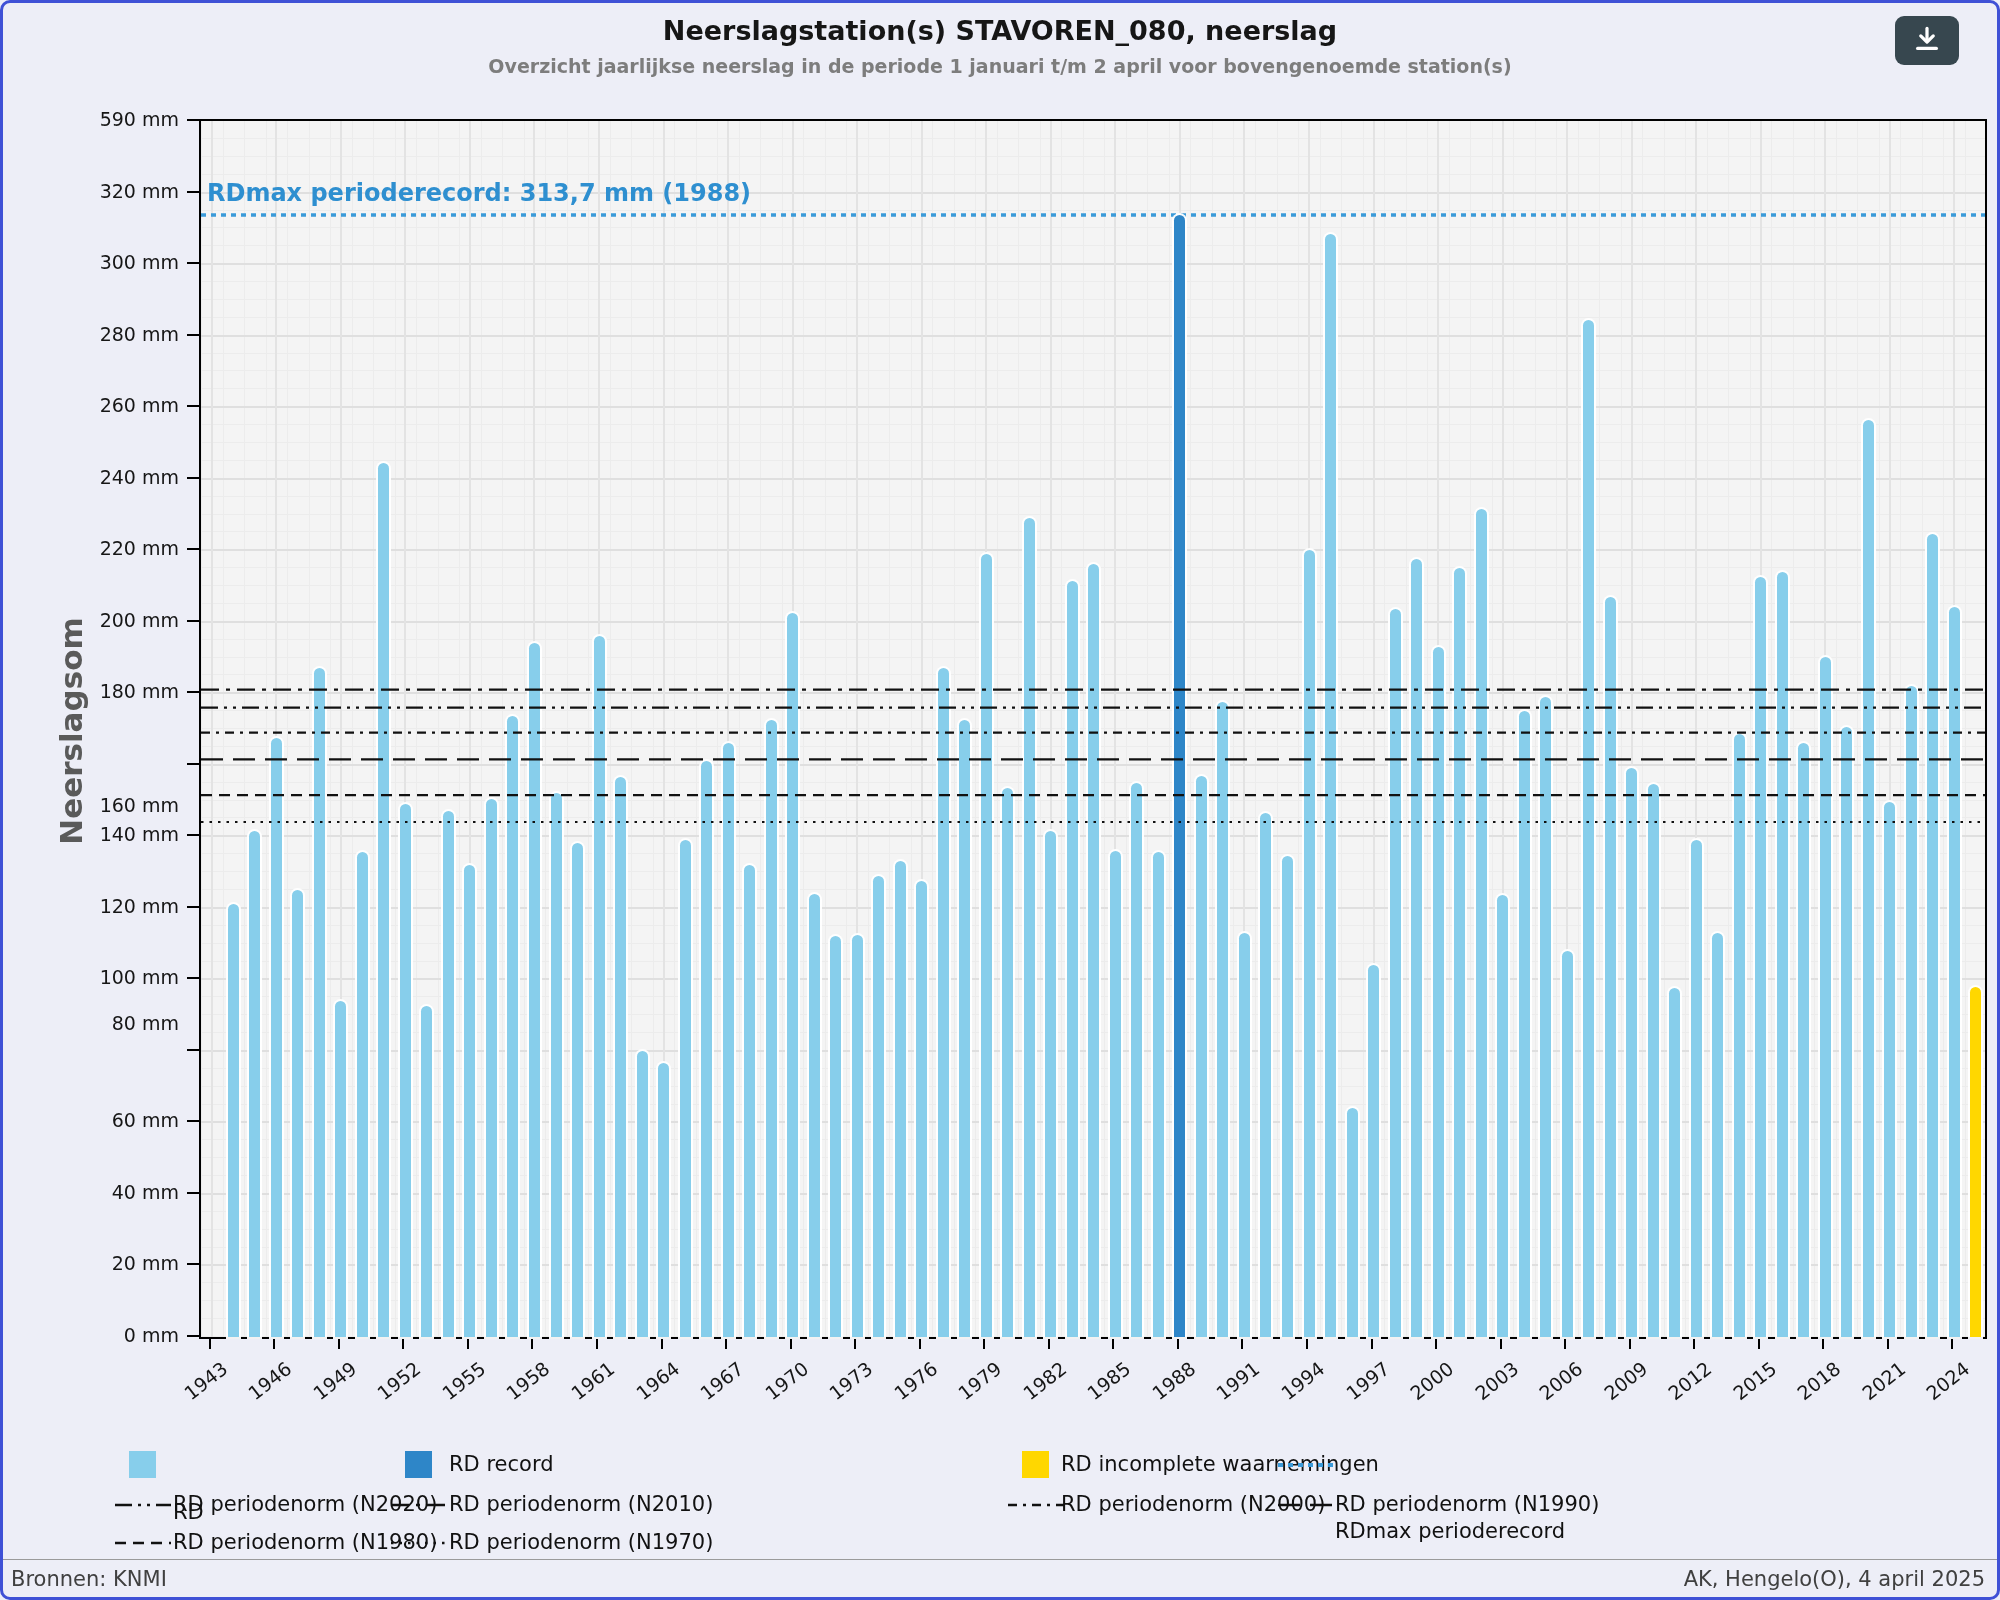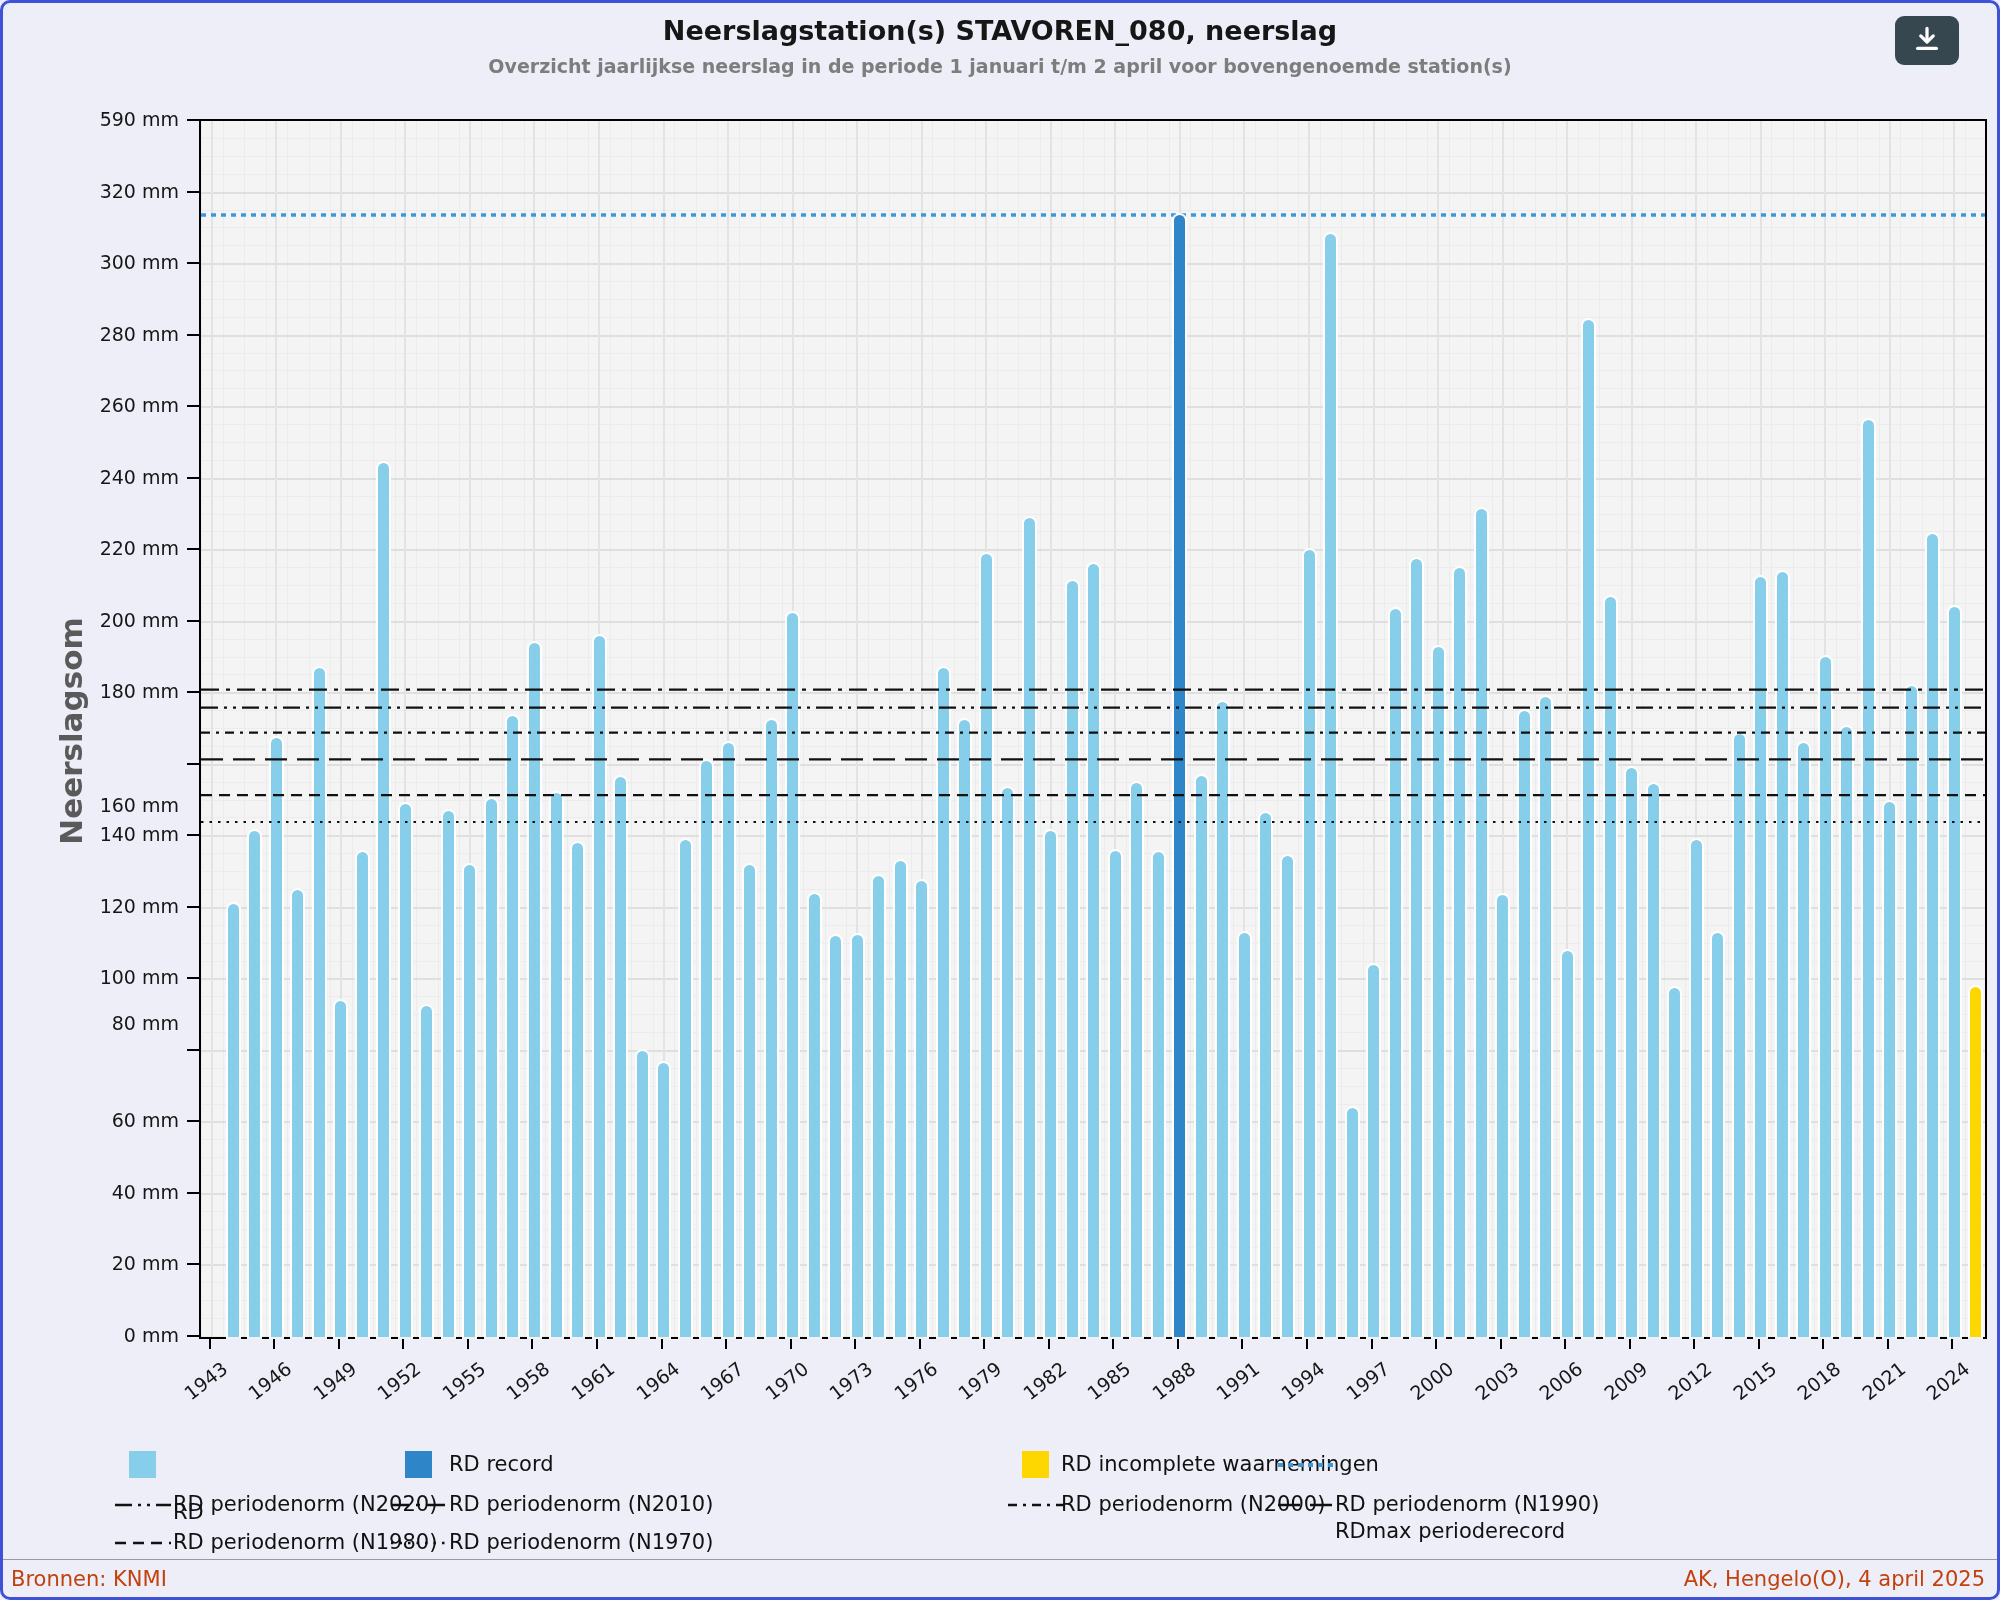--- a/index.html
+++ b/index.html
@@ -32,21 +32,21 @@
     font-size:24px;font-weight:bold;color:#2e8fd0;white-space:nowrap;}
   .ytick{position:absolute;width:12px;height:2px;background:#000;}
   .yticklabel{position:absolute;width:120px;text-align:right;font-size:19px;color:#161616;}
   .xtick{position:absolute;width:2px;height:10px;background:#000;}
   .xticklabel{position:absolute;font-size:19px;color:#161616;white-space:nowrap;
     transform:translateX(-100%) rotate(-38deg);transform-origin:100% 0;}
   .legend-swatch{position:absolute;width:27px;height:27px;}
   .legend-line{position:absolute;width:56px;height:27px;}
   .legend-label{position:absolute;font-size:21px;color:#111;white-space:nowrap;}
   #footer-line{position:absolute;left:0;top:1556px;width:100%;height:1px;background:#9a9a9a;}
-  .footer-text{position:absolute;top:1564px;font-size:21px;color:#c2410c;}
+  .footer-text{position:absolute;top:1564px;font-size:21px;color:#404040;}
   #footer-left{left:8px;}
   #footer-right{right:12px;text-align:right;}
 </style>
 </head>
 <body>
 
 <div id="title">Neerslagstation(s) STAVOREN_080, neerslag</div>
 <div id="subtitle">Overzicht jaarlijkse neerslag in de periode 1 januari t/m 2 april voor bovengenoemde station(s)</div>
 
 <div id="download-btn">
@@ -150,20 +150,21 @@
       <div class="bar" style="left: 1769.43px; width: 11px; height: 350.494px; background: rgb(255, 215, 0);"></div>
     </div>
   <svg id="norm-svg" width="1784" height="1216">
       <line x1="0" x2="1784" y1="568.6588235294117" y2="568.6588235294117" stroke="#111" stroke-width="2.2" stroke-dasharray="18 7 4 7"></line>
       <line x1="0" x2="1784" y1="586.5411764705882" y2="586.5411764705882" stroke="#111" stroke-width="2.2" stroke-dasharray="17 6 3 6 3 6"></line>
       <line x1="0" x2="1784" y1="611.5764705882352" y2="611.5764705882352" stroke="#111" stroke-width="2.2" stroke-dasharray="9 6 3 6"></line>
       <line x1="0" x2="1784" y1="638.4" y2="638.4" stroke="#111" stroke-width="2.2" stroke-dasharray="22 10"></line>
       <line x1="0" x2="1784" y1="674.1647058823529" y2="674.1647058823529" stroke="#111" stroke-width="2.2" stroke-dasharray="11 7"></line>
       <line x1="0" x2="1784" y1="700.9882352941177" y2="700.9882352941177" stroke="#111" stroke-width="2.2" stroke-dasharray="2.5 6"></line>
     </svg>
+  <div id="annotation" style="top: 58.0612px;">RDmax perioderecord: 313,7 mm (1988)</div>
 <div class="hgrid" style="top: 1143.47px;"></div>
     <div class="hgrid" style="top: 1071.94px;"></div>
     <div class="hgrid" style="top: 1000.41px;"></div>
     <div class="hgrid" style="top: 928.882px;"></div>
     <div class="hgrid" style="top: 857.353px;"></div>
     <div class="hgrid" style="top: 785.824px;"></div>
     <div class="hgrid" style="top: 714.294px;"></div>
     <div class="hgrid" style="top: 642.765px;"></div>
     <div class="hgrid" style="top: 571.235px;"></div>
     <div class="hgrid" style="top: 499.706px;"></div>

